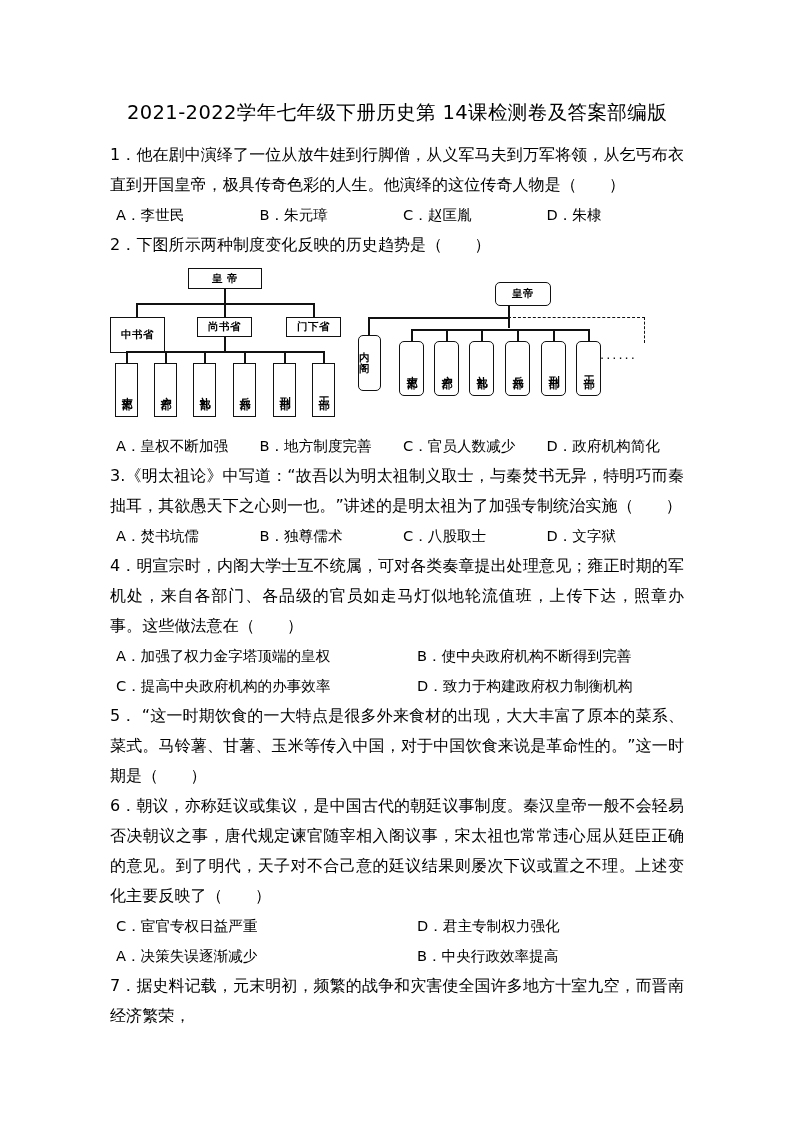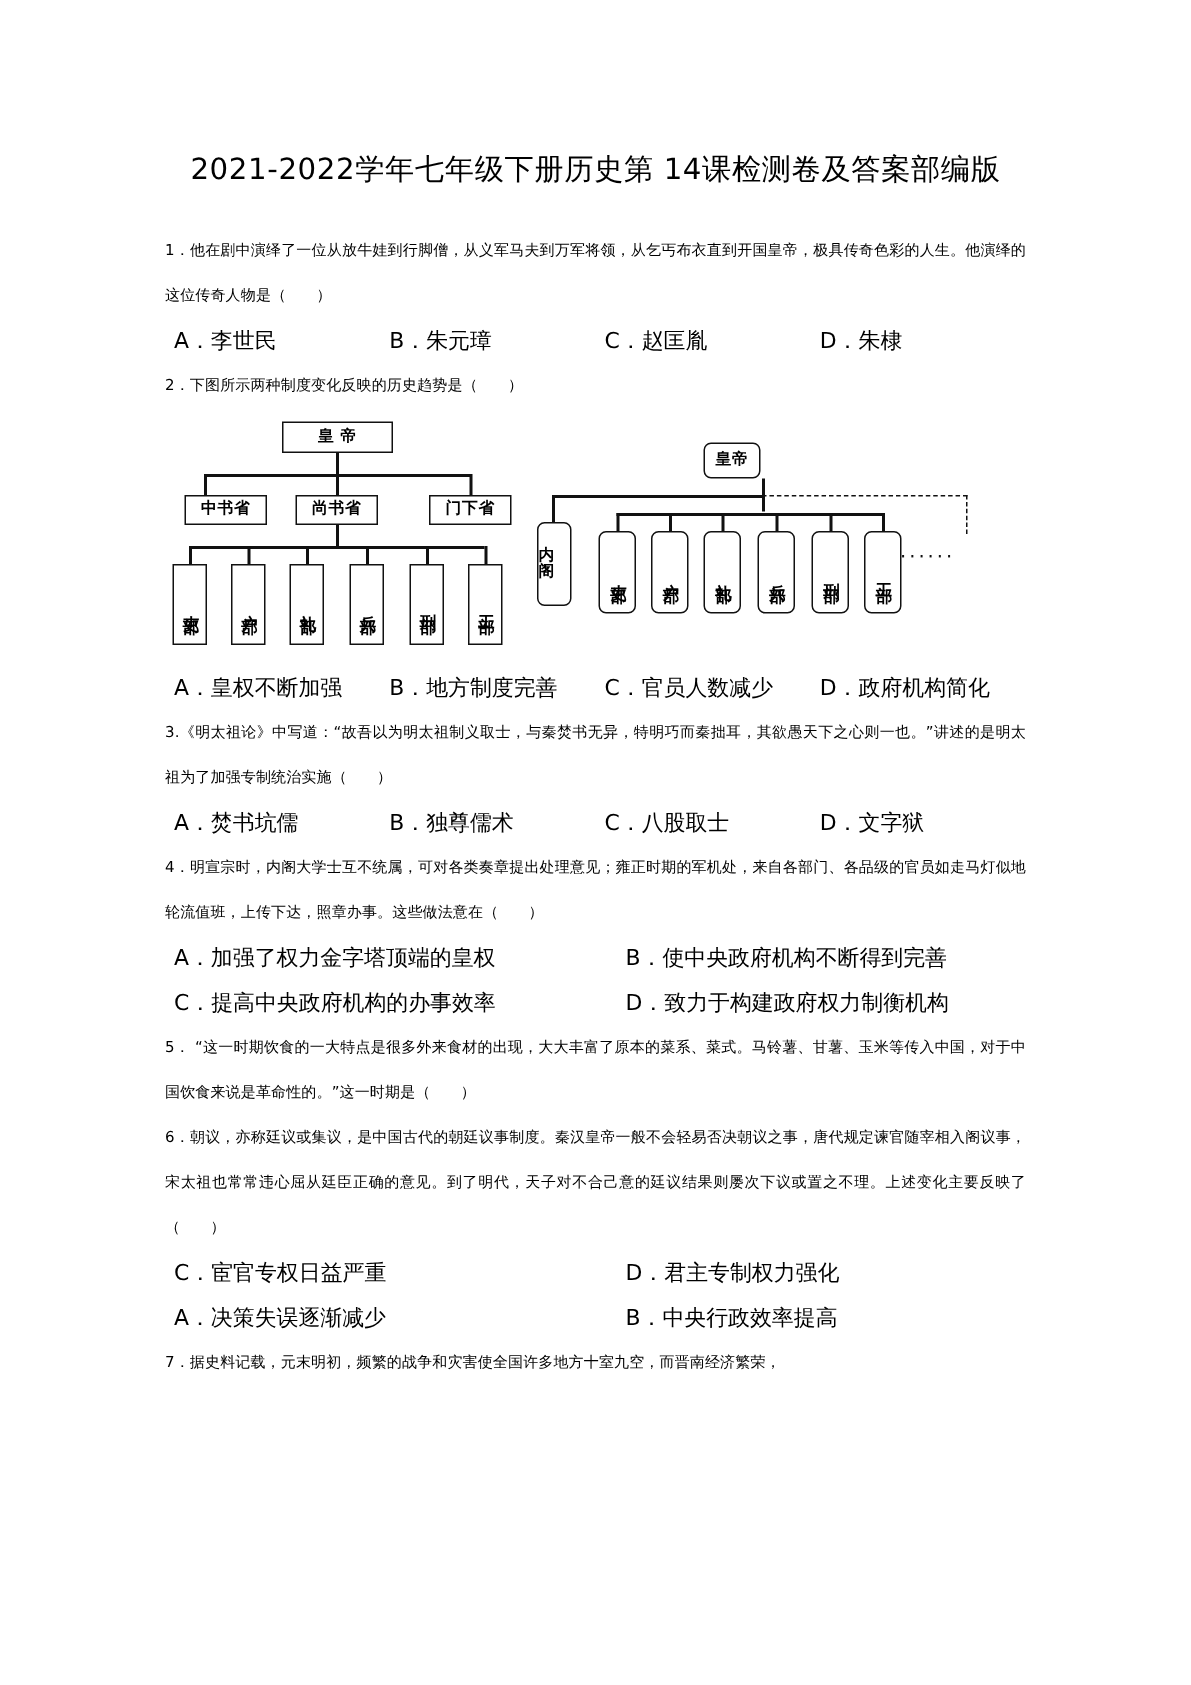--- a/index.html
+++ b/index.html
@@ -27,25 +27,25 @@
     position: absolute;
     left: 110px;
     top: 96px;
     width: 574px;
   }
   .doc-title {
     font-size: 19.5px;
     line-height: 33px;
     text-align: center;
     letter-spacing: 0.4px;
-    margin: 0 0 24px 0;
+    margin: 0 0 11px 0;
     font-weight: normal;
   }
   .q-text {
-    font-size: 10px;
+    font-size: 16px;
     line-height: 30px;
     text-align: justify;
     text-justify: inter-ideograph;
     margin: 0;
     letter-spacing: 0.1px;
   }
   .opts-row {
     display: flex;
     font-size: 14.6px;
     line-height: 30px;
@@ -139,21 +139,21 @@
         <div class="box" style="left:78px; top:4px; width:74px; height:21px;">皇  帝</div>
 
         <div class="line vline" style="left:114px; top:25px; height:14px;"></div>
 
         <div class="line hline" style="left:26px; top:39px; width:178px;"></div>
 
         <div class="line vline" style="left:26px; top:39px; height:14px;"></div>
         <div class="line vline" style="left:114px; top:39px; height:14px;"></div>
         <div class="line vline" style="left:203px; top:39px; height:14px;"></div>
 
-        <div class="box" style="left:13px; top:53px; width:55px; height:20px;">中书省</div>
+        <div class="box" style="left:0px; top:53px; width:55px; height:36px;">中书省</div>
         <div class="box" style="left:87px; top:53px; width:55px; height:20px;">尚书省</div>
         <div class="box" style="left:176px; top:53px; width:55px; height:20px;">门下省</div>
 
         <div class="line vline" style="left:114px; top:73px; height:14px;"></div>
 
         <div class="line hline" style="left:16px; top:87px; width:197px;"></div>
 
         <div class="line vline" style="left:16px; top:87px; height:12px;"></div>
         <div class="line vline" style="left:55px; top:87px; height:12px;"></div>
         <div class="line vline" style="left:94px; top:87px; height:12px;"></div>
@@ -164,21 +164,21 @@
         <div class="box vert" style="left:5px; top:99px; width:23px; height:54px;">吏部</div>
         <div class="box vert" style="left:44px; top:99px; width:23px; height:54px;">户部</div>
         <div class="box vert" style="left:83px; top:99px; width:23px; height:54px;">礼部</div>
         <div class="box vert" style="left:123px; top:99px; width:23px; height:54px;">兵部</div>
         <div class="box vert" style="left:163px; top:99px; width:23px; height:54px;">刑部</div>
         <div class="box vert" style="left:202px; top:99px; width:23px; height:54px;">工部</div>
       </div>
 
       <div class="dg" style="left:248px; top:10px; width:326px; height:155px;">
 
-        <div class="box round" style="left:111px; top:8px; width:38px; height:24px;">皇帝</div>
+        <div class="box round" style="left:137px; top:8px; width:56px; height:24px;">皇帝</div>
 
         <div class="line vline" style="left:150px; top:32px; height:22px;"></div>
 
         <div class="line hline" style="left:10px; top:43px; width:141px;"></div>
         <div class="line vline" style="left:10px; top:43px; height:18px;"></div>
         <div class="box round" style="left:0px; top:61px; width:23px; height:56px;">内阁</div>
 
         <div class="dline-h" style="left:150px; top:43px; width:137px;"></div>
         <div class="dline-v" style="left:286px; top:43px; height:26px;"></div>
         <div class="dots" style="left:242px; top:78px;">······</div>

